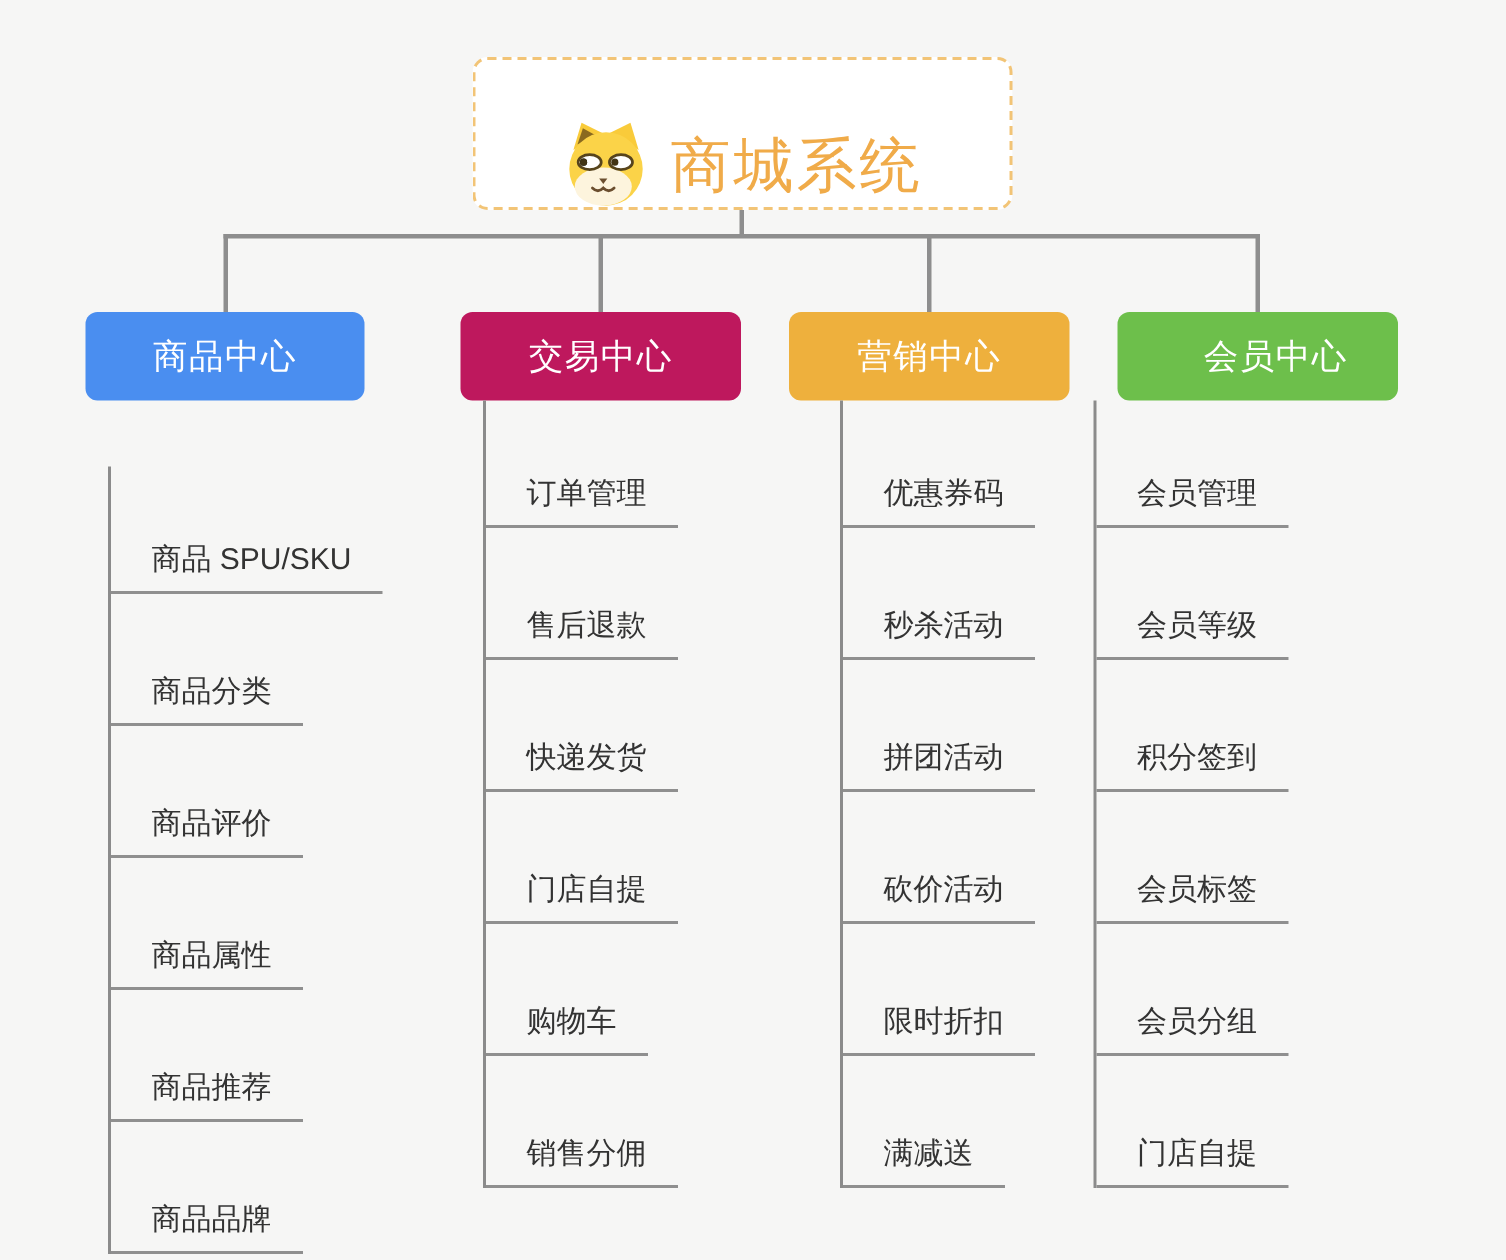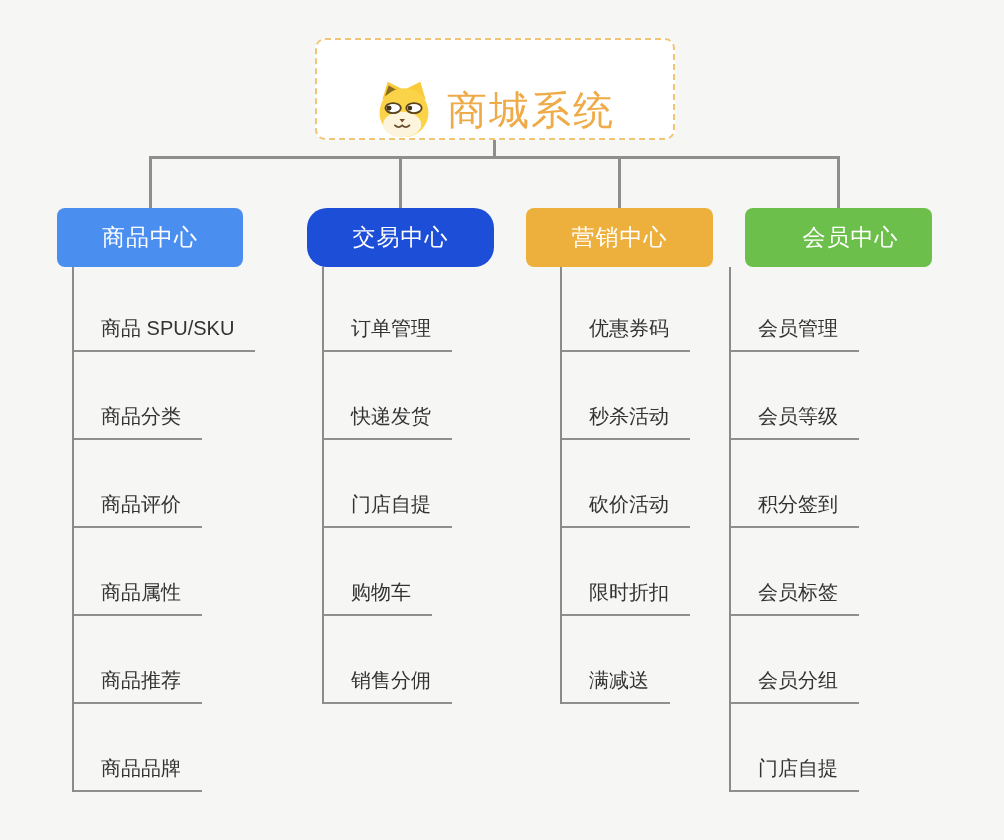--- a/index.html
+++ b/index.html
@@ -58,21 +58,21 @@
   .branch-box-2 { left: 307px; }
   .branch-box-3 { left: 526px; text-align: right; }
   .branch-box-4 { left: 745px; }
 
   
   .branch-col {
     position: absolute;
     top: 267px;
     border-left: 2px solid #8b8b8b;
   }
-  .col-1 { left: 72px;  }
+  .col-1 { left: 72px; margin-top: 44px;  }
   .col-2 { left: 322px; }
   .col-3 { left: 560px; }
   .col-4 { left: 729px; }
   .child-row {
     height: 88px;
     display: flex;
     align-items: flex-end;
   }
   .child-row.first { height: 85px; }
   .child-item {
@@ -135,26 +135,29 @@
       <span class="child-item">商品属性</span>
     </div>
   <div class="child-row">
       <span class="child-item">商品推荐</span>
     </div>
   <div class="child-row">
       <span class="child-item">商品品牌</span>
     </div>
 </div>
 
-<div class="branch-box branch-box-2" style="background-color: #1d4ed8; border-radius: 20px;">
+<div class="branch-box branch-box-2" style="background-color: #be185d;">
     <span>交易中心</span>
   </div>
 <div class="branch-col col-2">
   <div class="child-row first">
       <span class="child-item">订单管理</span>
+    </div>
+  <div class="child-row">
+      <span class="child-item">售后退款</span>
     </div>
   <div class="child-row">
       <span class="child-item">快递发货</span>
     </div>
   <div class="child-row">
       <span class="child-item">门店自提</span>
     </div>
   <div class="child-row">
       <span class="child-item">购物车</span>
     </div>
@@ -167,20 +170,23 @@
     <span>营销中心</span>
   </div>
 <div class="branch-col col-3">
   <div class="child-row first">
       <span class="child-item">优惠券码</span>
     </div>
   <div class="child-row">
       <span class="child-item">秒杀活动</span>
     </div>
   <div class="child-row">
+      <span class="child-item">拼团活动</span>
+    </div>
+  <div class="child-row">
       <span class="child-item">砍价活动</span>
     </div>
   <div class="child-row">
       <span class="child-item">限时折扣</span>
     </div>
   <div class="child-row">
       <span class="child-item">满减送</span>
     </div>
 </div>
 

